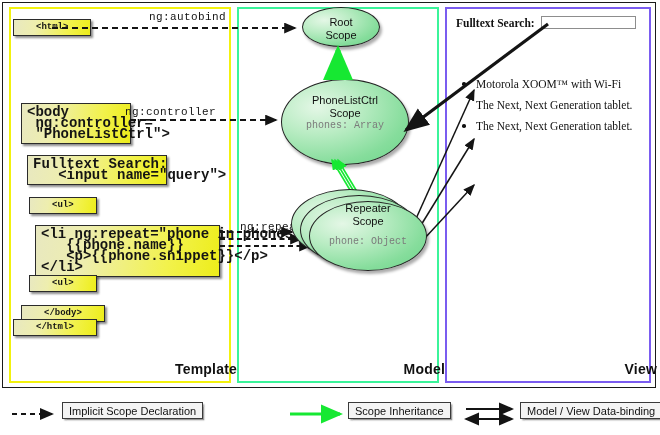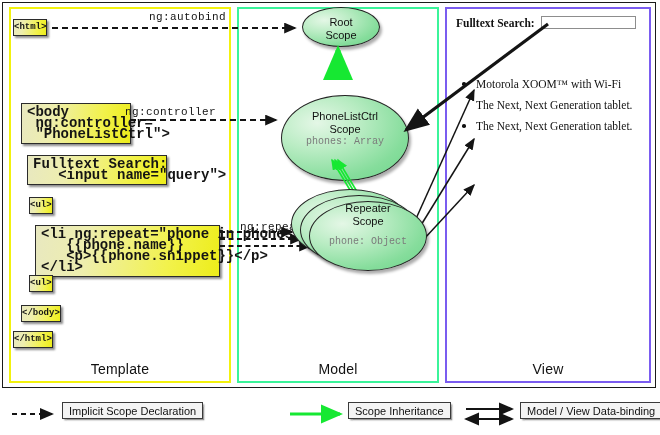--- a/index.html
+++ b/index.html
@@ -36,45 +36,45 @@
     box-sizing: border-box;
     background: transparent;
   }
   .col-template { left: 6px;   width: 222px; border: 2px solid #f2f20d; }
   .col-model    { left: 234px; width: 202px; border: 2px solid #3bf49a; }
   .col-view     { left: 442px; width: 206px; border: 2px solid #7a5cf0; }
 
   .col-label {
     position: absolute;
     bottom: 4px;
-    left: 0;
+    left: 8px;
     width: 100%;
-    text-align: center;
+    text-align: right;
     font-size: 14px;
-    font-weight: normal;
+    font-weight: bold;
     color: #111111;
     letter-spacing: .2px;
   }
 
   
   .codebox {
     position: absolute;
     background: linear-gradient(100deg, #e8e8c0 0%, #eeeeae 28%, #f2f24c 72%, #eded1a 100%);
     border: 1px solid #2b2b2b;
     box-shadow: 2px 2px 2px rgba(0,0,0,.45);
     font-family: "Liberation Mono", "DejaVu Sans Mono", monospace;
     font-size: 14px;
     line-height: 11px;
     color: #141414;
     padding: 3px 5px;
     white-space: pre;
     box-sizing: border-box;
     font-weight: bold;
   }
-  .codebox.small { font-size: 9px; padding: 2px 0; }
+  .codebox.small { font-size: 9px; padding: 2px 22px; }
   .dash-label {
     position: absolute;
     font-family: "Liberation Mono", "DejaVu Sans Mono", monospace;
     font-size: 11px;
     color: #141414;
     letter-spacing: .4px;
     white-space: nowrap;
   }
 
   
@@ -225,32 +225,32 @@
 
     <div class="codebox" style="left:32px; top:222px; width:185px;">&lt;li ng:repeat="phone in phones"&gt;
    {{phone.name}}
    &lt;p&gt;{{phone.snippet}}&lt;/p&gt;
 &lt;/li&gt;</div>
 
     <div class="codebox small" style="left:26px; top:272px;">&lt;ul&gt;</div>
 
     <div class="codebox small" style="left:18px; top:302px;">&lt;/body&gt;</div>
 
-    <div class="codebox small" style="left:10px; top:328px;">&lt;/html&gt;</div>
+    <div class="codebox small" style="left:10px; top:316px;">&lt;/html&gt;</div>
 
     <div class="dash-label" style="left:146px; top:8px;">ng:autobind</div>
     <div class="dash-label" style="left:122px; top:103px;">ng:controller</div>
     <div class="dash-label" style="left:237px; top:218px;">ng:repeat</div>
 
     <div class="ellipse" style="left:299px; top:4px; width:78px; height:40px;">
       <div class="title" style="margin-top:8px;">Root</div>
       <div class="title">Scope</div>
     </div>
 
-    <div class="ellipse" style="left:278px; top:92px; width:128px; height:86px;">
+    <div class="ellipse" style="left:278px; top:76px; width:128px; height:86px;">
       <div class="title" style="margin-top:14px;">PhoneListCtrl</div>
       <div class="title">Scope</div>
       <div class="prop prop-dim">phones: Array</div>
     </div>
 
     <div class="ellipse" style="left:288px; top:186px; width:118px; height:70px; z-index:1;"></div>
     <div class="ellipse" style="left:297px; top:192px; width:118px; height:70px; z-index:2;"></div>
     <div class="ellipse" style="left:306px; top:198px; width:118px; height:70px; z-index:3;">
       <div class="title" style="margin-top:0;">Repeater</div>
       <div class="title">Scope</div>

